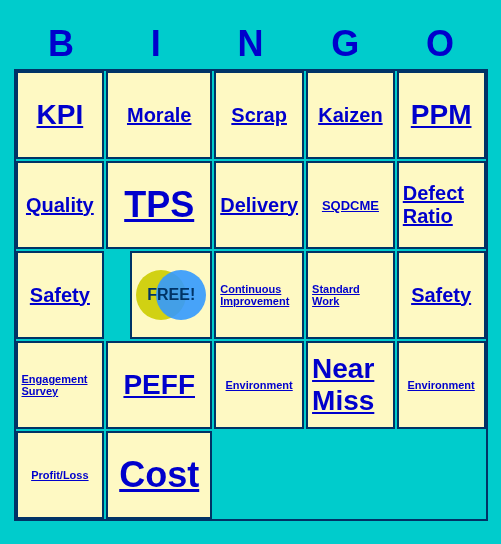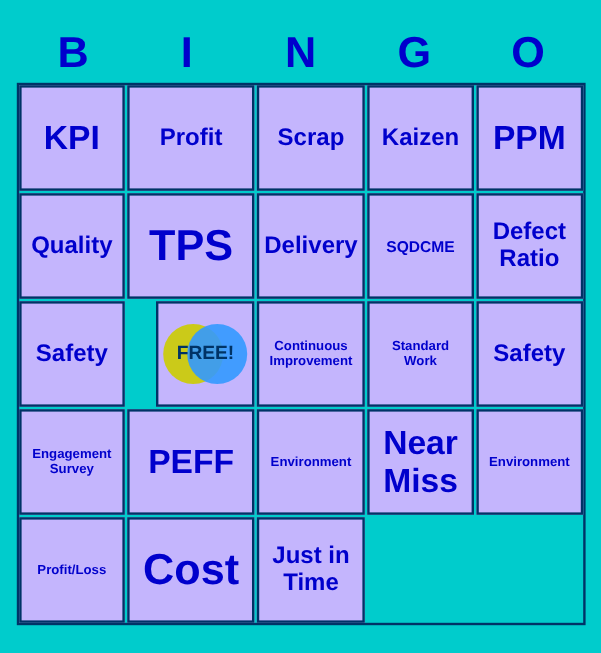--- a/index.html
+++ b/index.html
@@ -29,32 +29,33 @@
       width: 88px;
       text-align: center;
     }
     .bingo-grid {
       display: grid;
       grid-template-columns: repeat(5, 1fr);
       gap: 2px;
       border: 2px solid #003366;
     }
     .bingo-cell {
-      background: #c4b5fd;
+      background: #fef9c3;
       border: 2px solid #003366;
       display: flex;
       align-items: center;
       justify-content: center;
-      text-align: center;
+      text-align: left;
       min-height: 88px;
       padding: 4px;
       color: #0000cc;
       font-size: 14px;
       font-weight: bold;
       position: relative;
+      text-decoration: underline;
     }
     .cell-large {
       font-size: 28px;
       font-weight: bold;
     }
     .cell-xlarge {
       font-size: 36px;
       font-weight: bold;
     }
     .cell-medium {
@@ -114,21 +115,21 @@
     <div class="bingo-letter">N</div>
     <div class="bingo-letter">G</div>
     <div class="bingo-letter">O</div>
   </div>
   <div class="bingo-grid">
 
     <div class="bingo-cell">
       <span class="cell-large">KPI</span>
     </div>
     <div class="bingo-cell">
-      <span class="cell-medium">Profit</span>
+      <span class="cell-medium">Morale</span>
     </div>
     <div class="bingo-cell">
       <span class="cell-medium">Scrap</span>
     </div>
     <div class="bingo-cell">
       <span class="cell-medium">Kaizen</span>
     </div>
     <div class="bingo-cell">
       <span class="cell-large">PPM</span>
     </div>
@@ -184,17 +185,14 @@
     </div>
     <div class="bingo-cell">
       <span class="cell-small">Environment</span>
     </div>
     <div class="bingo-cell">
       <span class="cell-small">Profit/Loss</span>
     </div>
     <div class="bingo-cell">
       <span class="cell-xlarge">Cost</span>
     </div>
-    <div class="bingo-cell">
-      <span class="cell-medium">Just in Time</span>
-    </div>
   </div>
 </div>
 
 </body></html>

